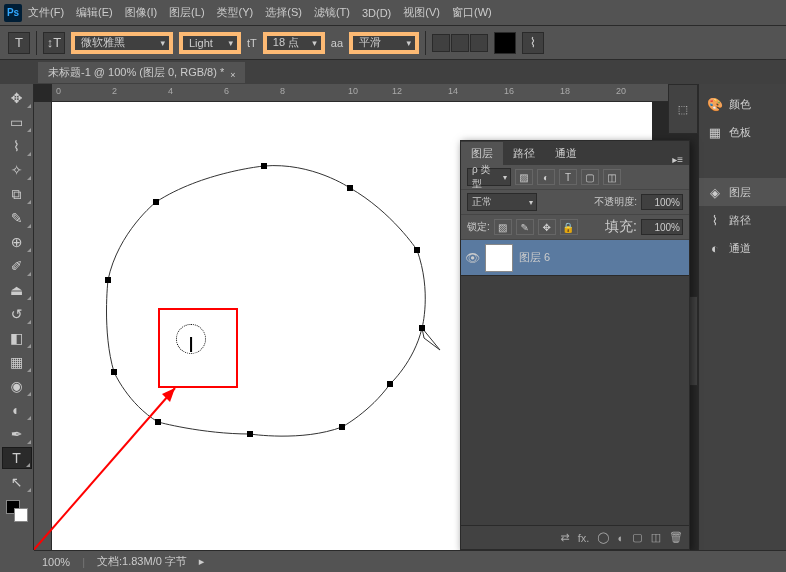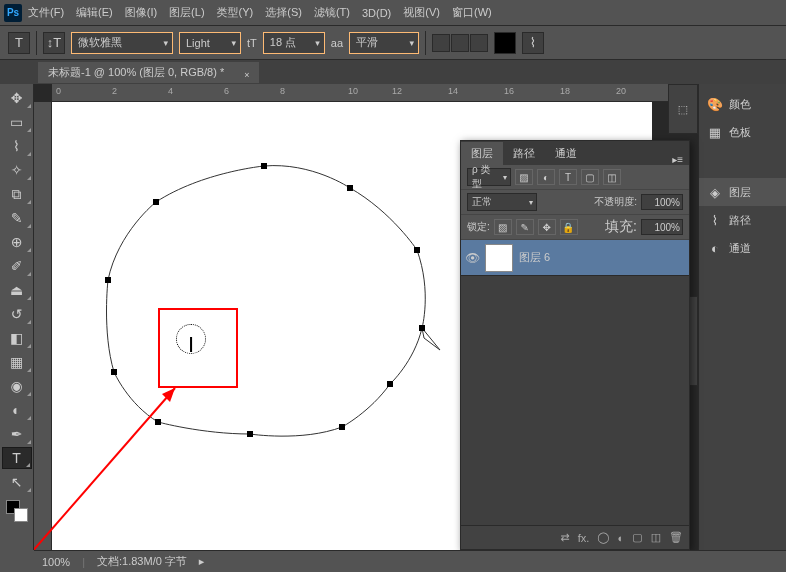--- a/index.html
+++ b/index.html
@@ -4,26 +4,26 @@
 <style>
 *{margin:0;padding:0;box-sizing:border-box;font-family:"Microsoft YaHei",Arial,sans-serif;font-size:11px;color:#ccc;user-select:none}
 body{background:#535353;width:786px;height:572px;overflow:hidden;position:relative}
 .menubar{height:26px;background:#535353;display:flex;align-items:center;padding:0 4px;border-bottom:1px solid #2a2a2a}
 .ps-logo{width:18px;height:18px;background:#001e36;color:#31a8ff;font-weight:bold;font-size:10px;display:flex;align-items:center;justify-content:center;border-radius:2px}
 .menu-item{padding:4px 6px;cursor:pointer}
 .watermark{position:absolute;right:8px;top:4px;color:#fff;font-weight:bold;font-size:14px;letter-spacing:1px}
 .optionbar{height:34px;background:#535353;display:flex;align-items:center;padding:2px 8px;border-bottom:1px solid #2a2a2a;gap:6px}
 .opt-icon{width:22px;height:22px;background:#404040;border:1px solid #2a2a2a;display:flex;align-items:center;justify-content:center;font-size:13px}
 .opt-sep{width:1px;height:24px;background:#2a2a2a}
-.opt-select{background:#404040;border:1px solid #fdba74;padding:2px 18px 2px 6px;height:22px;display:flex;align-items:center;position:relative;cursor:pointer}
+.opt-select{background:#404040;border:4px solid #fdba74;padding:2px 18px 2px 6px;height:22px;display:flex;align-items:center;position:relative;cursor:pointer}
 .opt-select::after{content:"▾";position:absolute;right:4px;font-size:9px}
 .align-btns{display:flex;gap:1px}
 .align-btn{width:18px;height:18px;background:#404040;border:1px solid #2a2a2a}
 .tabbar{height:24px;background:#404040;display:flex;align-items:center;padding-left:38px}
-.doc-tab{padding:3px 10px;background:#535353;font-size:10px;display:flex;align-items:flex-end;gap:20px}
+.doc-tab{padding:3px 10px;background:#535353;font-size:10px;display:flex;align-items:flex-end;gap:6px}
 .doc-tab .x{font-size:9px;cursor:pointer}
 .workspace{position:absolute;top:84px;left:0;right:0;bottom:22px;display:flex}
 .toolbar{width:34px;background:#535353;border-right:1px solid #2a2a2a;display:flex;flex-direction:column;padding-top:2px}
 .tool{width:30px;height:22px;margin:1px auto;display:flex;align-items:center;justify-content:center;cursor:pointer;position:relative;font-size:14px}
 .tool.active{background:#2a2a2a;border:1px solid #1a1a1a}
 .tool .corner{position:absolute;right:1px;bottom:1px;width:0;height:0;border-left:4px solid transparent;border-bottom:4px solid #999}
 .tool-colors{margin-top:4px;position:relative;height:28px}
 .fg-color{position:absolute;left:6px;top:2px;width:14px;height:14px;background:#000;border:1px solid #888}
 .bg-color{position:absolute;left:14px;top:10px;width:14px;height:14px;background:#fff;border:1px solid #888}
 .canvas-area{flex:1;background:#282828;position:relative;overflow:hidden}

